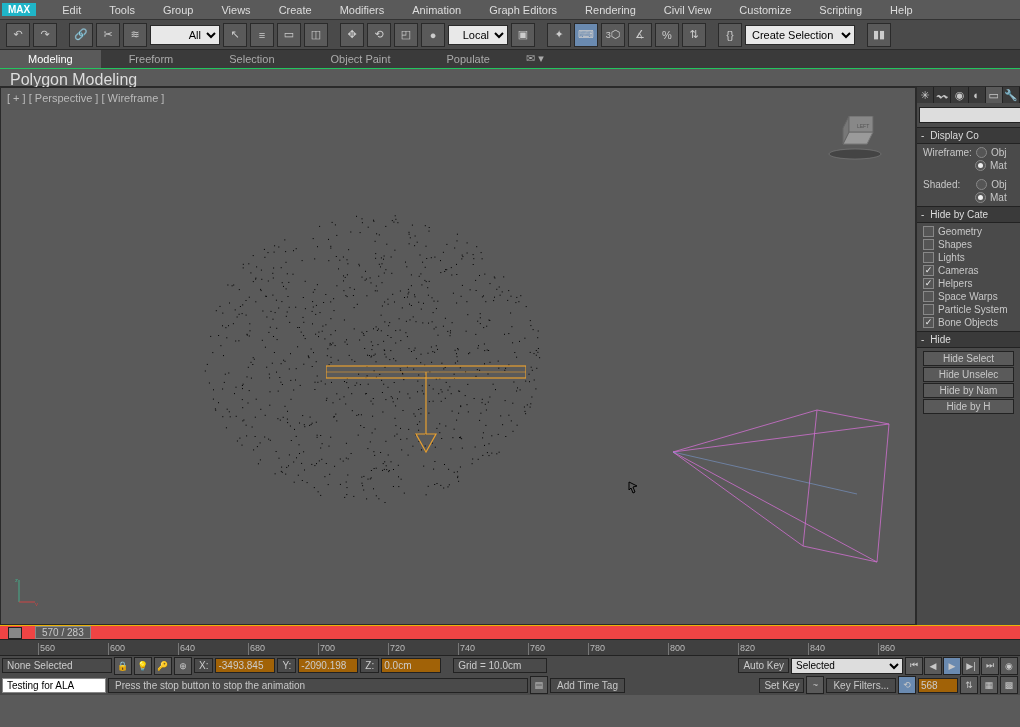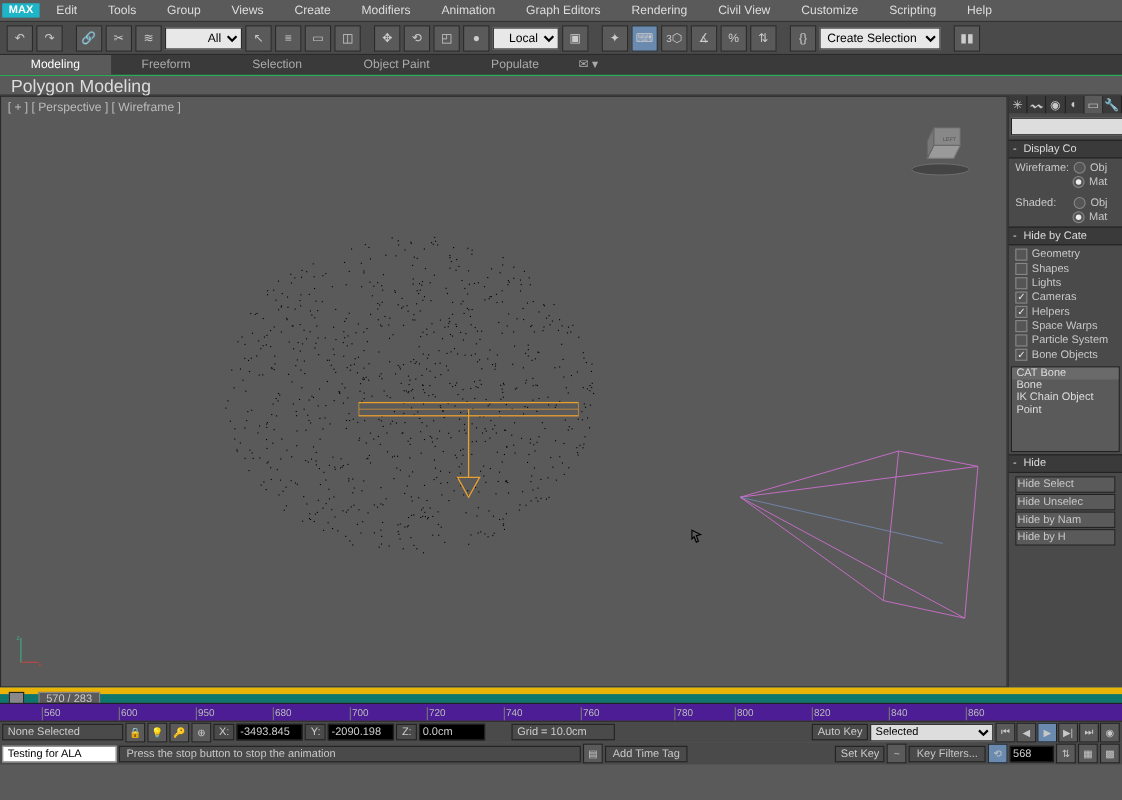--- a/index.html
+++ b/index.html
@@ -1,19 +1,19 @@
 <!DOCTYPE html>
 <html><head>
 <meta charset="utf-8">
 <style>
 * { margin: 0; padding: 0; box-sizing: border-box; font-family: "Segoe UI", Tahoma, sans-serif; }
 body { background: #5a5a5a; color: #c8c8c8; font-size: 11px; overflow: hidden; width: 1020px; height: 727px; position: relative; }
 
 .menubar { background: #5a5a5a; height: 20px; display: flex; align-items: center; padding: 0 2px; border-bottom: 1px solid #333; }
-.max-badge { background: #1fb5c8; color: #fff; padding: 1px 6px; font-size: 10px; font-weight: bold; margin-right: 1px; }
+.max-badge { background: #1fb5c8; color: #fff; padding: 1px 6px; font-size: 10px; font-weight: bold; margin-right: 12px; }
 .menu-item { padding: 2px 14px; cursor: pointer; color: #ddd; }
 
 .toolbar { background: #4a4a4a; height: 30px; display: flex; align-items: center; padding: 2px 6px; gap: 3px; border-bottom: 1px solid #2a2a2a; }
 .tb-btn { width: 24px; height: 24px; background: #5a5a5a; border: 1px solid #2a2a2a; display: flex; align-items: center; justify-content: center; cursor: pointer; color: #ccc; }
 .tb-btn.active { background: #6a8ab0; }
 .tb-sep { width: 6px; }
 .tb-select { background: #e8e8e8; color: #000; border: 1px solid #2a2a2a; height: 20px; font-size: 11px; padding: 0 2px; text-align: right; }
 
 .ribbon-tabs { background: #3a3a3a; height: 19px; display: flex; align-items: flex-end; border-bottom: 1px solid #22c55e; }
 .rtab { padding: 3px 28px; color: #aaa; cursor: pointer; font-size: 11px; }
@@ -37,33 +37,33 @@
 .sp-header { background: #3a3a3a; padding: 2px 4px; display: flex; gap:6px; color: #ddd; font-size: 10px; border-top:1px solid #222; border-bottom:1px solid #222;}
 .sp-body { padding: 2px 6px; }
 .sp-row { display: flex; align-items: center; gap: 4px; padding: 1px 0; font-size: 10px; }
 .sp-radio, .sp-check { width: 11px; height: 11px; border: 1px solid #888; background: #555; display:inline-block; }
 .sp-check.checked::after { content: "✓"; color: #eee; font-size: 9px; line-height: 9px; display:block; text-align:center; }
 .sp-radio { border-radius: 50%; }
 .sp-radio.checked::after { content:""; display:block; width:5px; height:5px; background:#eee; border-radius:50%; margin:2px; }
 .sp-list { background: #5a5a5a; border: 1px solid #222; margin: 2px; height: 78px; overflow:hidden; }
 .sp-list-item { padding: 0 4px; color:#ddd; font-size:10px; }
 .sp-list-item.sel { background:#6a6a6a; }
-.sp-btn { background:#5a5a5a; border:1px solid #222; width:100%; text-align:left; padding:1px; margin:1px 0; font-size:10px; cursor:pointer; }
-
-.timeline { height: 14px; background: #0f766e; border-top: 6px solid #eab308; position: relative; display:flex; align-items:center; }
+.sp-btn { background:#5a5a5a; border:1px solid #222; width:100%; text-align:center; padding:1px; margin:1px 0; font-size:10px; cursor:pointer; }
+
+.timeline { height: 14px; background: #ef4444; border-top: 1px solid #eab308; position: relative; display:flex; align-items:center; }
 .tl-handle { position:absolute; left:8px; width:14px; height:12px; background:#888; border:1px solid #222; }
 .tl-frame { position:absolute; left:35px; background:#5a5a5a; border:1px solid #888; padding:0 6px; font-size:10px; }
 
-.ruler { height: 16px; background: #4c1d95; border-top: 1px solid #222; position:relative; overflow:hidden;padding-left:44px; }
+.ruler { height: 16px; background: #404040; border-top: 1px solid #222; position:relative; overflow:hidden;padding-left:44px; }
 .ruler-range { position:absolute; left:8px; top:0; height:100%; width:100%; }
 .ruler-mark { position:absolute; bottom:0; font-size:9px; color:#bbb; border-left:1px solid #777; padding-left:1px; height:12px; }
 
 .statusbar { height: 20px; background: #4a4a4a; border-top: 1px solid #222; display: flex; align-items: center; gap: 2px; padding: 0 2px; }
 .sb-box { background: #4a4a4a; border: 1px solid #222; padding: 1px 4px; font-size: 10px; color:#ccc; }
-.sb-input { background: #000000; border: 1px solid #222; padding: 1px 2px; font-size: 10px; color:#ccc; width: 60px; }
+.sb-input { background: #a16207; border: 1px solid #222; padding: 1px 2px; font-size: 10px; color:#ccc; width: 60px; }
 .sb-btn { width: 18px; height: 18px; background: #5a5a5a; border: 1px solid #222; display:flex; align-items:center; justify-content:center; cursor:pointer; font-size:9px; }
 .sb-btn.on { background:#6a8ab0; }
 .sb-select { background:#ddd; color:#000; border:1px solid #222; height:16px; font-size:10px; }
 
 .statusbar2 { height: 20px; background: #4a4a4a; display: flex; align-items: center; gap: 2px; padding: 0 2px; }
 .sb-text { background:#4a4a4a; border:1px solid #222; padding:1px 6px; font-size:10px; flex:0 0 auto; }
 .sb-white { background:#fff; color:#000; border:1px solid #888; padding:1px 4px; font-size:10px; }
 
 svg { display:block; }
 .play-controls { display:flex; gap:1px; margin-left:auto; }
@@ -1144,26 +1144,20 @@
         </div>
         <div class="sp-row">
           <span class="sp-check"></span>
           <span>Particle System</span>
         </div>
         <div class="sp-row">
           <span class="sp-check checked"></span>
           <span>Bone Objects</span>
         </div>
       </div>
-    <div class="sp-list" id="bone-list">
-        <div class="sp-list-item sel">CAT Bone</div>
-        <div class="sp-list-item">Bone</div>
-        <div class="sp-list-item">IK Chain Object</div>
-        <div class="sp-list-item">Point</div>
-      </div>
     <div class="sp-header">
         <span>-</span>
         <span>Hide</span>
       </div>
     <div class="sp-body" id="hide-btns">
         <div class="sp-btn">Hide Select</div>
         <div class="sp-btn">Hide Unselec</div>
         <div class="sp-btn">Hide by Nam</div>
         <div class="sp-btn">Hide by H</div>
       </div>
@@ -1171,47 +1165,47 @@
 </div>
 
 <div class="timeline">
   <div class="tl-handle"></div>
   <div class="tl-frame">570 / 283</div>
 </div>
 <div class="ruler">
   <div class="ruler-range" id="ruler-range">
       <div class="ruler-mark" style="left: 30px;">560</div>
       <div class="ruler-mark" style="left: 100px;">600</div>
-      <div class="ruler-mark" style="left: 170px;">950</div>
+      <div class="ruler-mark" style="left: 170px;">640</div>
       <div class="ruler-mark" style="left: 240px;">680</div>
       <div class="ruler-mark" style="left: 310px;">700</div>
       <div class="ruler-mark" style="left: 380px;">720</div>
       <div class="ruler-mark" style="left: 450px;">740</div>
       <div class="ruler-mark" style="left: 520px;">760</div>
-      <div class="ruler-mark" style="left: 605px;">780</div>
+      <div class="ruler-mark" style="left: 580px;">780</div>
       <div class="ruler-mark" style="left: 660px;">800</div>
       <div class="ruler-mark" style="left: 730px;">820</div>
       <div class="ruler-mark" style="left: 800px;">840</div>
       <div class="ruler-mark" style="left: 870px;">860</div>
     </div>
 </div>
 
 <div class="statusbar">
   <div class="sb-box" style="width:110px">None Selected</div>
   <div class="sb-btn">🔒</div>
   <div class="sb-btn">💡</div>
   <div class="sb-btn">🔑</div>
   <div class="sb-btn">⊕</div>
   <span class="sb-box">X:</span>
   <input class="sb-input" value="-3493.845" style="">
   <span class="sb-box">Y:</span>
   <input class="sb-input" value="-2090.198" style="">
   <span class="sb-box">Z:</span>
   <input class="sb-input" value="0.0cm" style="">
-  <div class="sb-box" style="width:94px; margin-left:22px">Grid = 10.0cm</div>
+  <div class="sb-box" style="width:94px; margin-left:10px">Grid = 10.0cm</div>
   <div style="flex:1"></div>
   <div class="sb-box">Auto Key</div>
   <select class="sb-select" style="width:112px"><option>Selected</option></select>
   <div class="play-controls">
     <div class="sb-btn">⏮</div>
     <div class="sb-btn">◀</div>
     <div class="sb-btn on">▶</div>
     <div class="sb-btn">▶|</div>
     <div class="sb-btn">⏭</div>
     <div class="sb-btn">◉</div>

